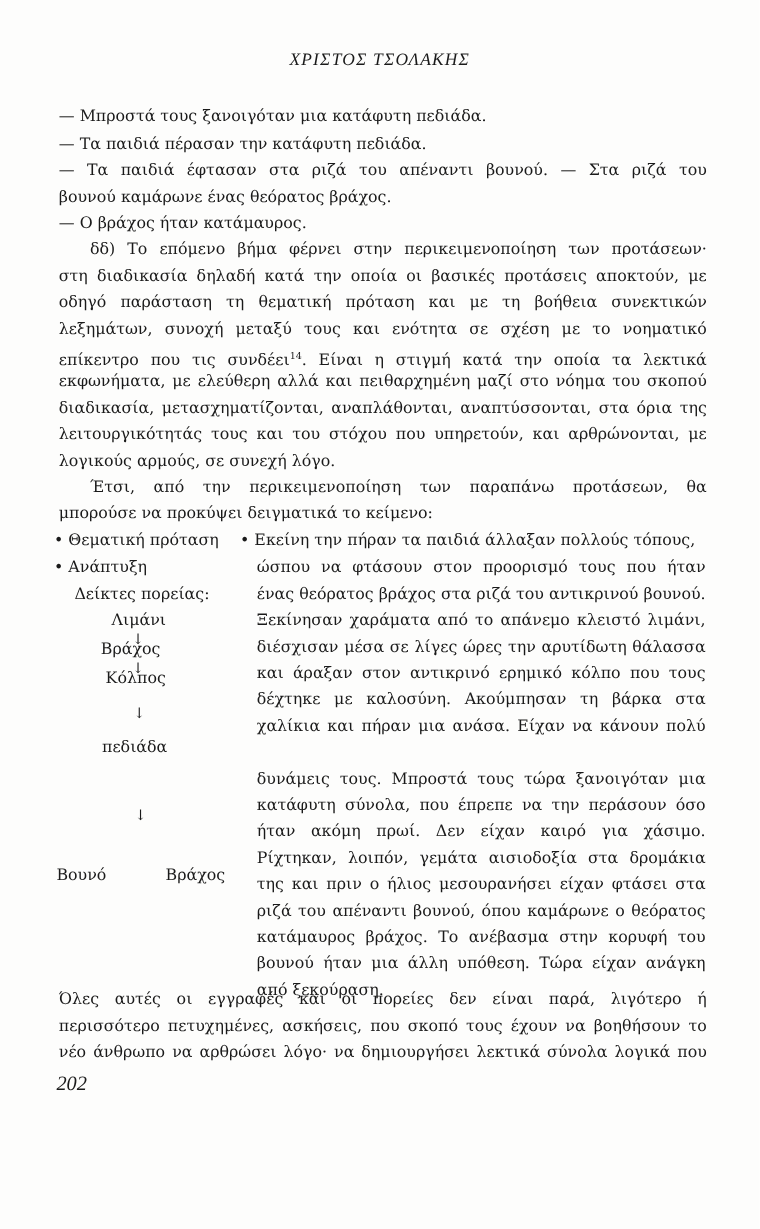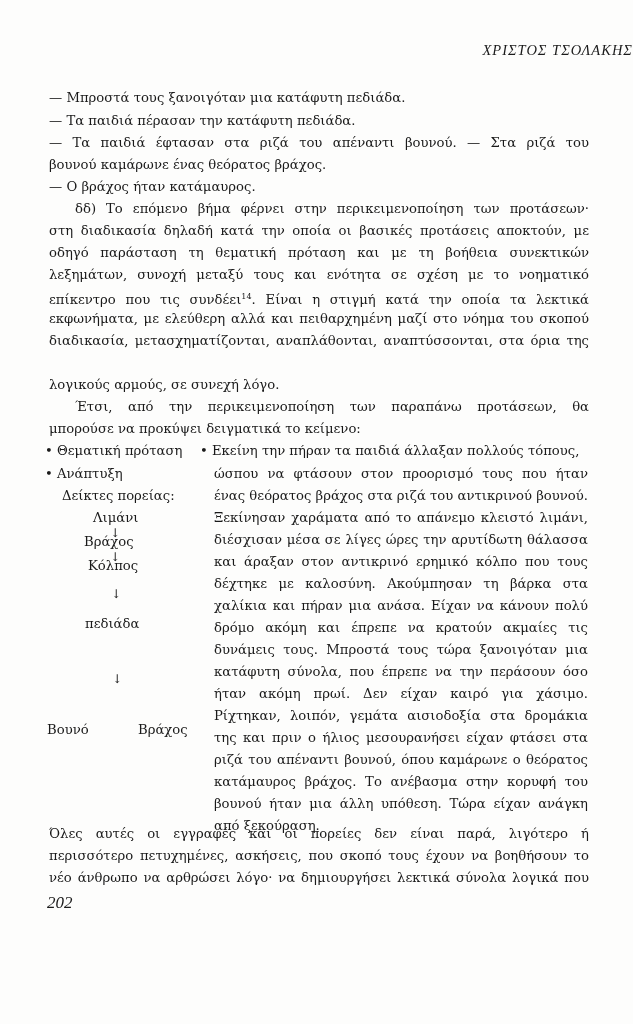--- a/index.html
+++ b/index.html
@@ -1,19 +1,19 @@
 <!DOCTYPE html>
 <html><head>
 <meta charset="utf-8">
 <style>
   html, body { margin: 0; padding: 0; background: #ffffff; }
   body { width: 633px; height: 1024px; position: relative; overflow: hidden;
          font-family: "DejaVu Serif", serif; color: #1a1a1a; }
   .page { position: absolute; left: 0; top: 0; width: 633px; height: 1024px; background: #fdfdfc; }
-  .header { position: absolute; top: 42px; left: 0; width: 633px; text-align: right;
+  .header { position: absolute; top: 42px; left: 0; width: 633px; text-align: center;
             font-family: "Liberation Serif", serif; font-style: italic; font-size: 14.5px; letter-spacing: 1px; }
   .line { position: absolute; left: 49px; width: 540px; font-size: 13.2px; line-height: 20px; white-space: nowrap; }
   .just { text-align: justify; text-align-last: justify; }
   .left-col { position: absolute; font-size: 13.2px; line-height: 20px; white-space: nowrap; }
   .right-col { position: absolute; left: 214px; width: 374px; font-size: 13.2px; line-height: 20px; white-space: nowrap; }
   .arrow { position: absolute; width: 10px; font-size: 12px; text-align: center; line-height: 12px; }
   .pagenum { position: absolute; left: 47px; top: 893px; font-family: "Liberation Serif", serif;
              font-style: italic; font-size: 17px; }
   sup { font-size: 8px; vertical-align: 5px; }
 </style>
@@ -32,20 +32,21 @@
 
   <div class="line just" style="top:199px; left:75px; width:514px">δδ) Το επόμενο βήμα φέρνει στην περικειμενοποίηση των προτάσεων·</div>
   <div class="line just" style="top:221px">στη διαδικασία δηλαδή κατά την οποία οι βασικές προτάσεις αποκτούν, με</div>
   <div class="line just" style="top:243px">οδηγό παράσταση τη θεματική πρόταση και με τη βοήθεια συνεκτικών</div>
   <div class="line just" style="top:265px">λεξημάτων, συνοχή μεταξύ τους και ενότητα σε σχέση με το νοηματικό</div>
   <div class="line just" style="top:287px">
     <span>επίκεντρο που τις συνδέει</span><sup>14</sup><span>. Είναι η στιγμή κατά την οποία τα λεκτικά</span>
   </div>
   <div class="line just" style="top:309px">εκφωνήματα, με ελεύθερη αλλά και πειθαρχημένη μαζί στο νόημα του σκοπού</div>
   <div class="line just" style="top:331px">διαδικασία, μετασχηματίζονται, αναπλάθονται, αναπτύσσονται, στα όρια της</div>
+  <div class="line just" style="top:353px">λειτουργικότητάς τους και του στόχου που υπηρετούν, και αρθρώνονται, με</div>
   <div class="line" style="top:375px">λογικούς αρμούς, σε συνεχή λόγο.</div>
 
   <div class="line just" style="top:397px; left:75px; width:514px">Έτσι, από την περικειμενοποίηση των παραπάνω προτάσεων, θα</div>
   <div class="line" style="top:419px">μπορούσε να προκύψει δειγματικά το κείμενο:</div>
 
   <div class="left-col" style="left:45px; top:441px">• Θεματική πρόταση</div>
   <div class="left-col" style="left:45px; top:464px">• Ανάπτυξη</div>
   <div class="left-col" style="left:62px; top:486px">Δείκτες πορείας:</div>
 
   <div class="left-col" style="left:93px; top:508px">Λιμάνι</div>
@@ -60,21 +61,20 @@
   <div class="left-col" style="left:138px; top:720px">Βράχος</div>
 
   <div class="right-col" style="left:200px; width:388px; top:441px">• Εκείνη την πήραν τα παιδιά άλλαξαν πολλούς τόπους,</div>
   <div class="right-col just" style="top:464px">ώσπου να φτάσουν στον προορισμό τους που ήταν</div>
   <div class="right-col just" style="top:486px">ένας θεόρατος βράχος στα ριζά του αντικρινού βουνού.</div>
   <div class="right-col just" style="top:508px">Ξεκίνησαν χαράματα από το απάνεμο κλειστό λιμάνι,</div>
   <div class="right-col just" style="top:530px">διέσχισαν μέσα σε λίγες ώρες την αρυτίδωτη θάλασσα</div>
   <div class="right-col just" style="top:552px">και άραξαν στον αντικρινό ερημικό κόλπο που τους</div>
   <div class="right-col just" style="top:574px">δέχτηκε με καλοσύνη. Ακούμπησαν τη βάρκα στα</div>
   <div class="right-col just" style="top:596px">χαλίκια και πήραν μια ανάσα. Είχαν να κάνουν πολύ</div>
-  <div class="right-col just" style="top:618px">δρόμο ακόμη και έπρεπε να κρατούν ακμαίες τις</div>
   <div class="right-col just" style="top:640px">δυνάμεις τους. Μπροστά τους τώρα ξανοιγόταν μια</div>
   <div class="right-col just" style="top:662px">κατάφυτη σύνολα, που έπρεπε να την περάσουν όσο</div>
   <div class="right-col just" style="top:684px">ήταν ακόμη πρωί. Δεν είχαν καιρό για χάσιμο.</div>
   <div class="right-col just" style="top:706px">Ρίχτηκαν, λοιπόν, γεμάτα αισιοδοξία στα δρομάκια</div>
   <div class="right-col just" style="top:728px">της και πριν ο ήλιος μεσουρανήσει είχαν φτάσει στα</div>
   <div class="right-col just" style="top:750px">ριζά του απέναντι βουνού, όπου καμάρωνε ο θεόρατος</div>
   <div class="right-col just" style="top:772px">κατάμαυρος βράχος. Το ανέβασμα στην κορυφή του</div>
   <div class="right-col just" style="top:794px">βουνού ήταν μια άλλη υπόθεση. Τώρα είχαν ανάγκη</div>
   <div class="right-col" style="top:816px">από ξεκούραση.</div>
 

